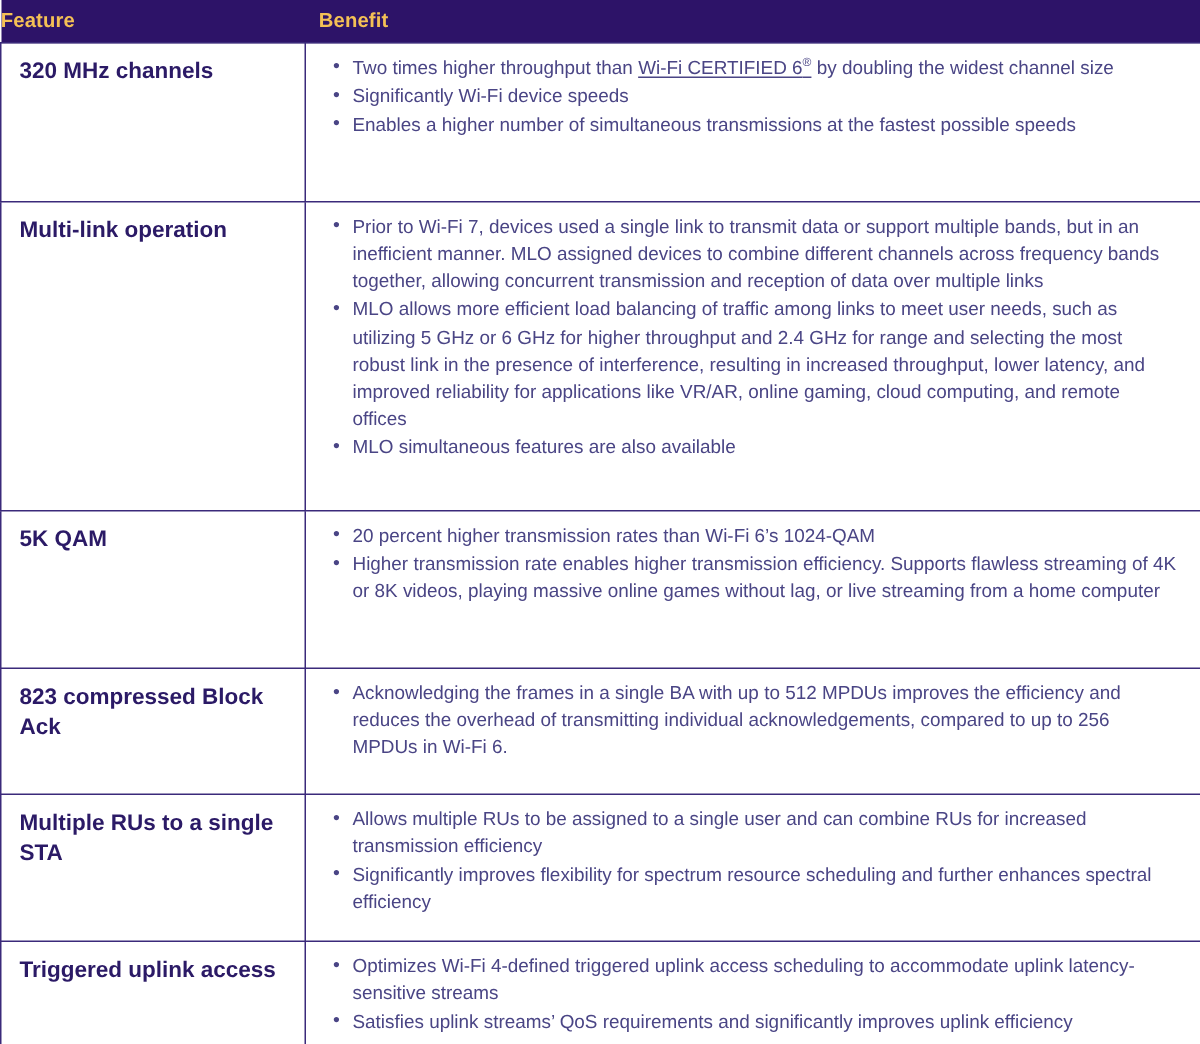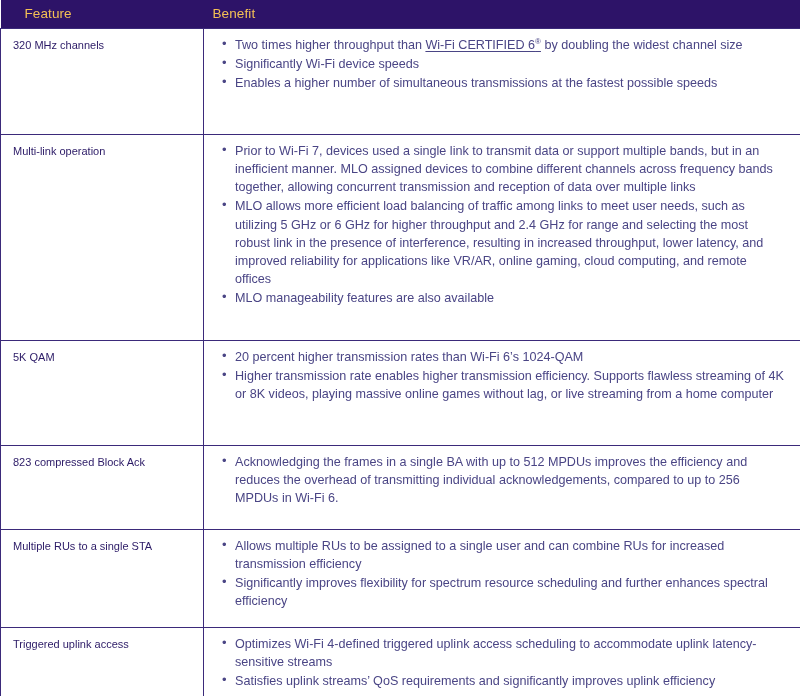--- a/index.html
+++ b/index.html
@@ -21,42 +21,42 @@
   }
 
   .feature-table col.col-feature { width: 203px; }
   .feature-table col.col-benefit { width: 597px; }
 
   
   thead th {
     background: #2d1368;
     color: #f4c055;
     font-size: 13.5px;
-    font-weight: normal;
+    font-weight: bold;
     text-align: left;
-    padding: 6px 0 7px 24px;
+    padding: 6px 0 7px 0;
     border: none;
     letter-spacing: 0.1px;
   }
   thead th.th-benefit {
     padding-left: 9px;
   }
 
   
   tbody td {
     border: 1px solid #3b2a7a;
     vertical-align: top;
     background: #ffffff;
   }
 
   td.feature-cell {
     padding: 9px 10px 10px 12px;
     color: #2b1a66;
-    font-weight: normal;
-    font-size: 11px;
+    font-weight: bold;
+    font-size: 15px;
     line-height: 1.32;
   }
 
   td.benefit-cell {
     padding: 7px 14px 9px 9px;
     margin-top: 23px;
   }
 
   ul.benefit-list {
     margin: 0;
@@ -125,21 +125,21 @@
             <li>Enables a higher number of simultaneous transmissions at the fastest possible speeds</li>
           </ul>
         </td>
       </tr>
       <tr class="row-1">
         <td class="feature-cell">Multi-link operation</td>
         <td class="benefit-cell">
           <ul class="benefit-list">
             <li>Prior to Wi-Fi 7, devices used a single link to transmit data or support multiple bands, but in an inefficient manner. MLO assigned devices to combine different channels across frequency bands together, allowing concurrent transmission and reception of data over multiple links</li>
             <li>MLO allows more efficient load balancing of traffic among links to meet user needs, such as utilizing 5 GHz or 6 GHz for higher throughput and 2.4 GHz for range and selecting the most robust link in the presence of interference, resulting in increased throughput, lower latency, and improved reliability for applications like VR/AR, online gaming, cloud computing, and remote offices</li>
-            <li>MLO manageability features are also available</li>
+            <li>MLO simultaneous features are also available</li>
           </ul>
         </td>
       </tr>
       <tr class="row-2">
         <td class="feature-cell">5K QAM</td>
         <td class="benefit-cell">
           <ul class="benefit-list">
             <li>20 percent higher transmission rates than Wi-Fi 6’s 1024-QAM</li>
             <li>Higher transmission rate enables higher transmission efficiency. Supports flawless streaming of 4K or 8K videos, playing massive online games without lag, or live streaming from a home computer</li>
           </ul>

